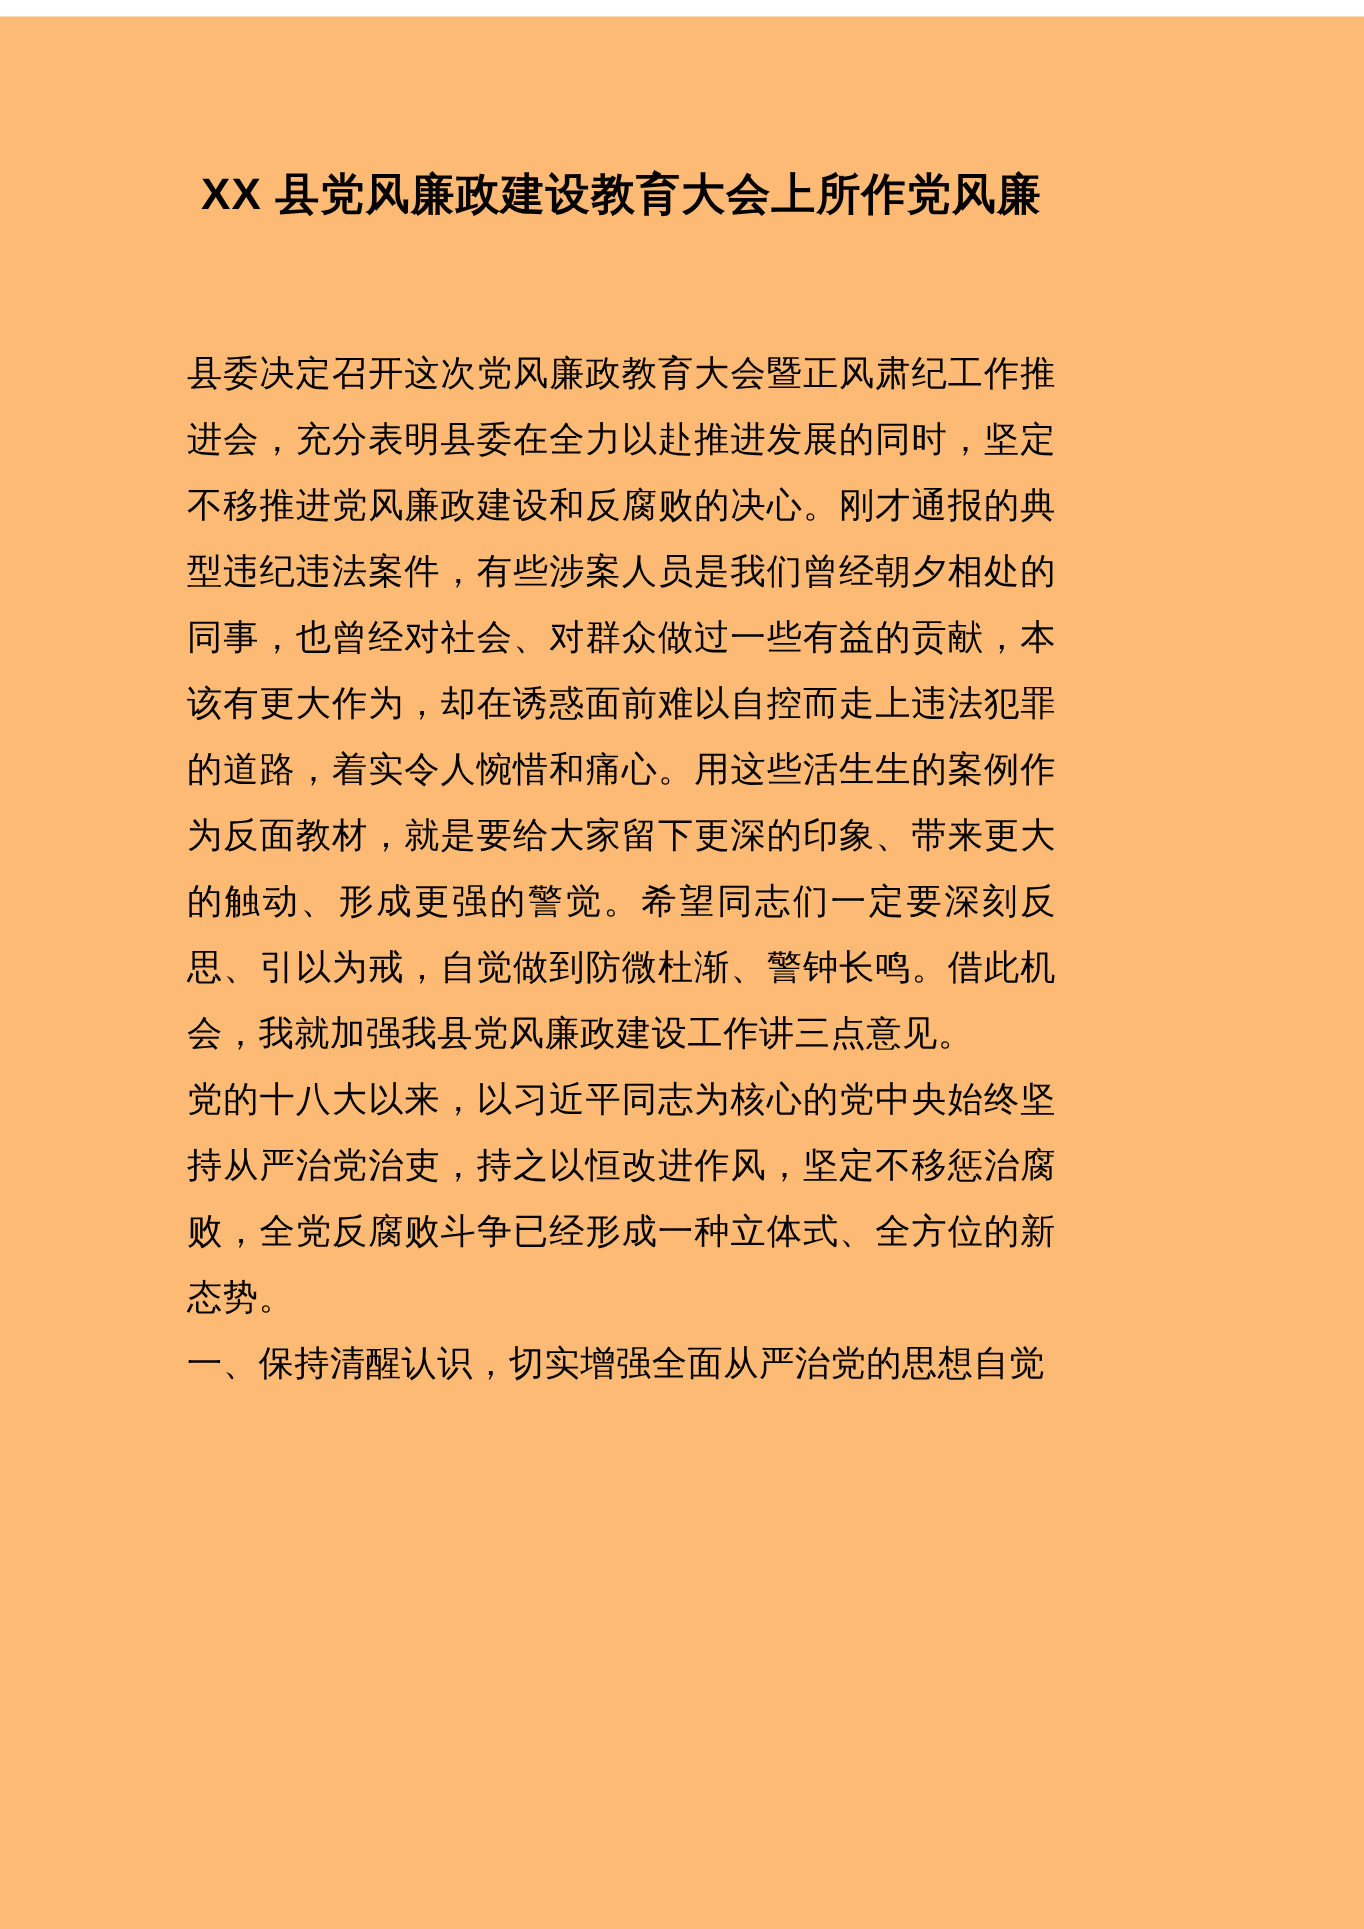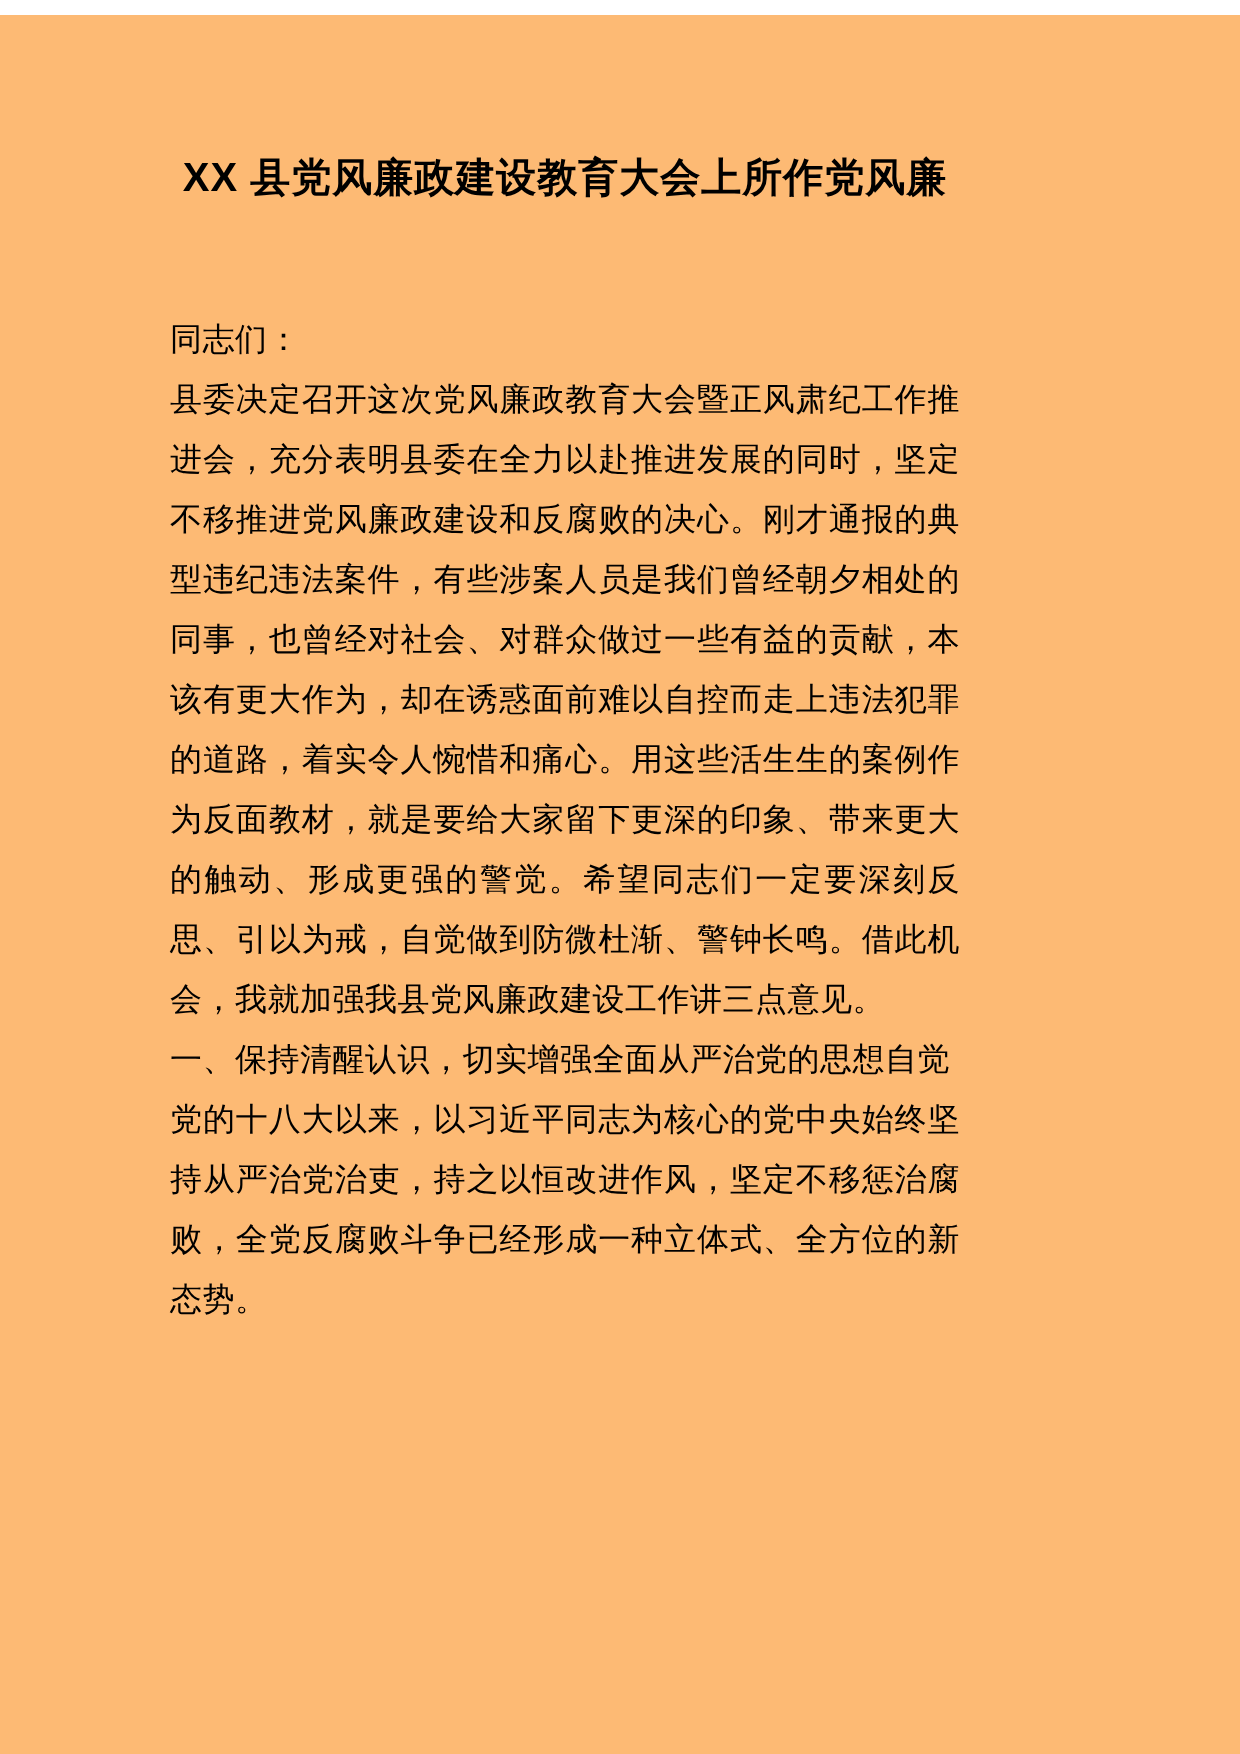--- a/index.html
+++ b/index.html
@@ -46,19 +46,18 @@
 </head>
 <body>
 
 <div class="page">
 
   <h1 class="doc-title">
     <span class="title-line">XX 县党风廉政建设教育大会上所作党风廉</span>
   </h1>
 
   <div class="doc-body">
-    <p>同志们：</p>
     <p>县委决定召开这次党风廉政教育大会暨正风肃纪工作推进会，充分表明县委在全力以赴推进发展的同时，坚定不移推进党风廉政建设和反腐败的决心。刚才通报的典型违纪违法案件，有些涉案人员是我们曾经朝夕相处的同事，也曾经对社会、对群众做过一些有益的贡献，本该有更大作为，却在诱惑面前难以自控而走上违法犯罪的道路，着实令人惋惜和痛心。用这些活生生的案例作为反面教材，就是要给大家留下更深的印象、带来更大的触动、形成更强的警觉。希望同志们一定要深刻反思、引以为戒，自觉做到防微杜渐、警钟长鸣。借此机会，我就加强我县党风廉政建设工作讲三点意见。</p>
+    <p>党的十八大以来，以习近平同志为核心的党中央始终坚持从严治党治吏，持之以恒改进作风，坚定不移惩治腐败，全党反腐败斗争已经形成一种立体式、全方位的新态势。</p>
     <p>一、保持清醒认识，切实增强全面从严治党的思想自觉</p>
-    <p>党的十八大以来，以习近平同志为核心的党中央始终坚持从严治党治吏，持之以恒改进作风，坚定不移惩治腐败，全党反腐败斗争已经形成一种立体式、全方位的新态势。</p>
   </div>
 
 </div>
 
 </body></html>

